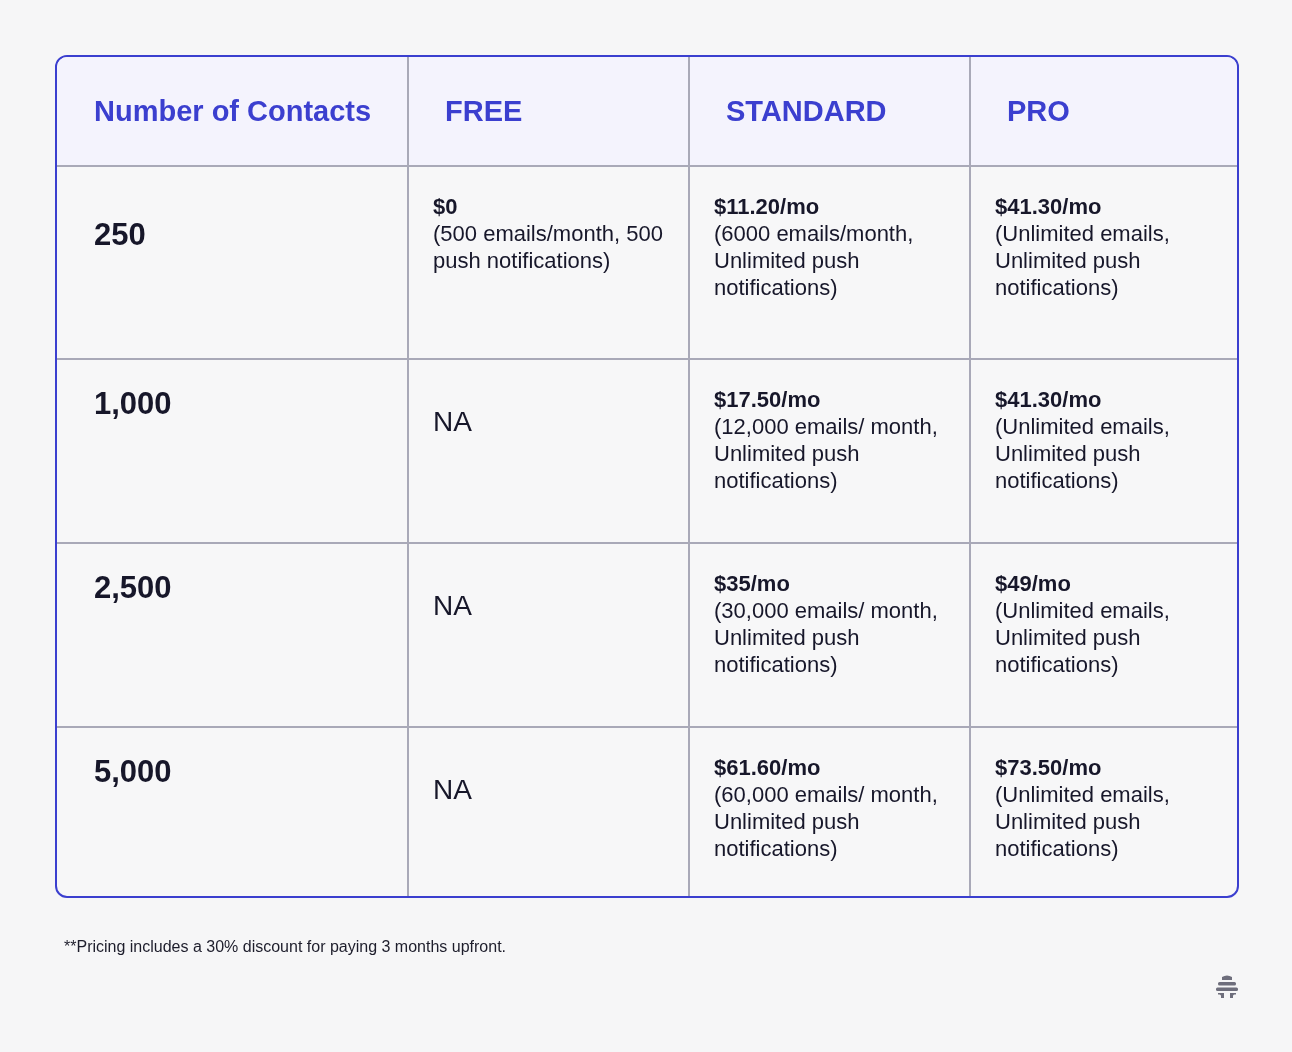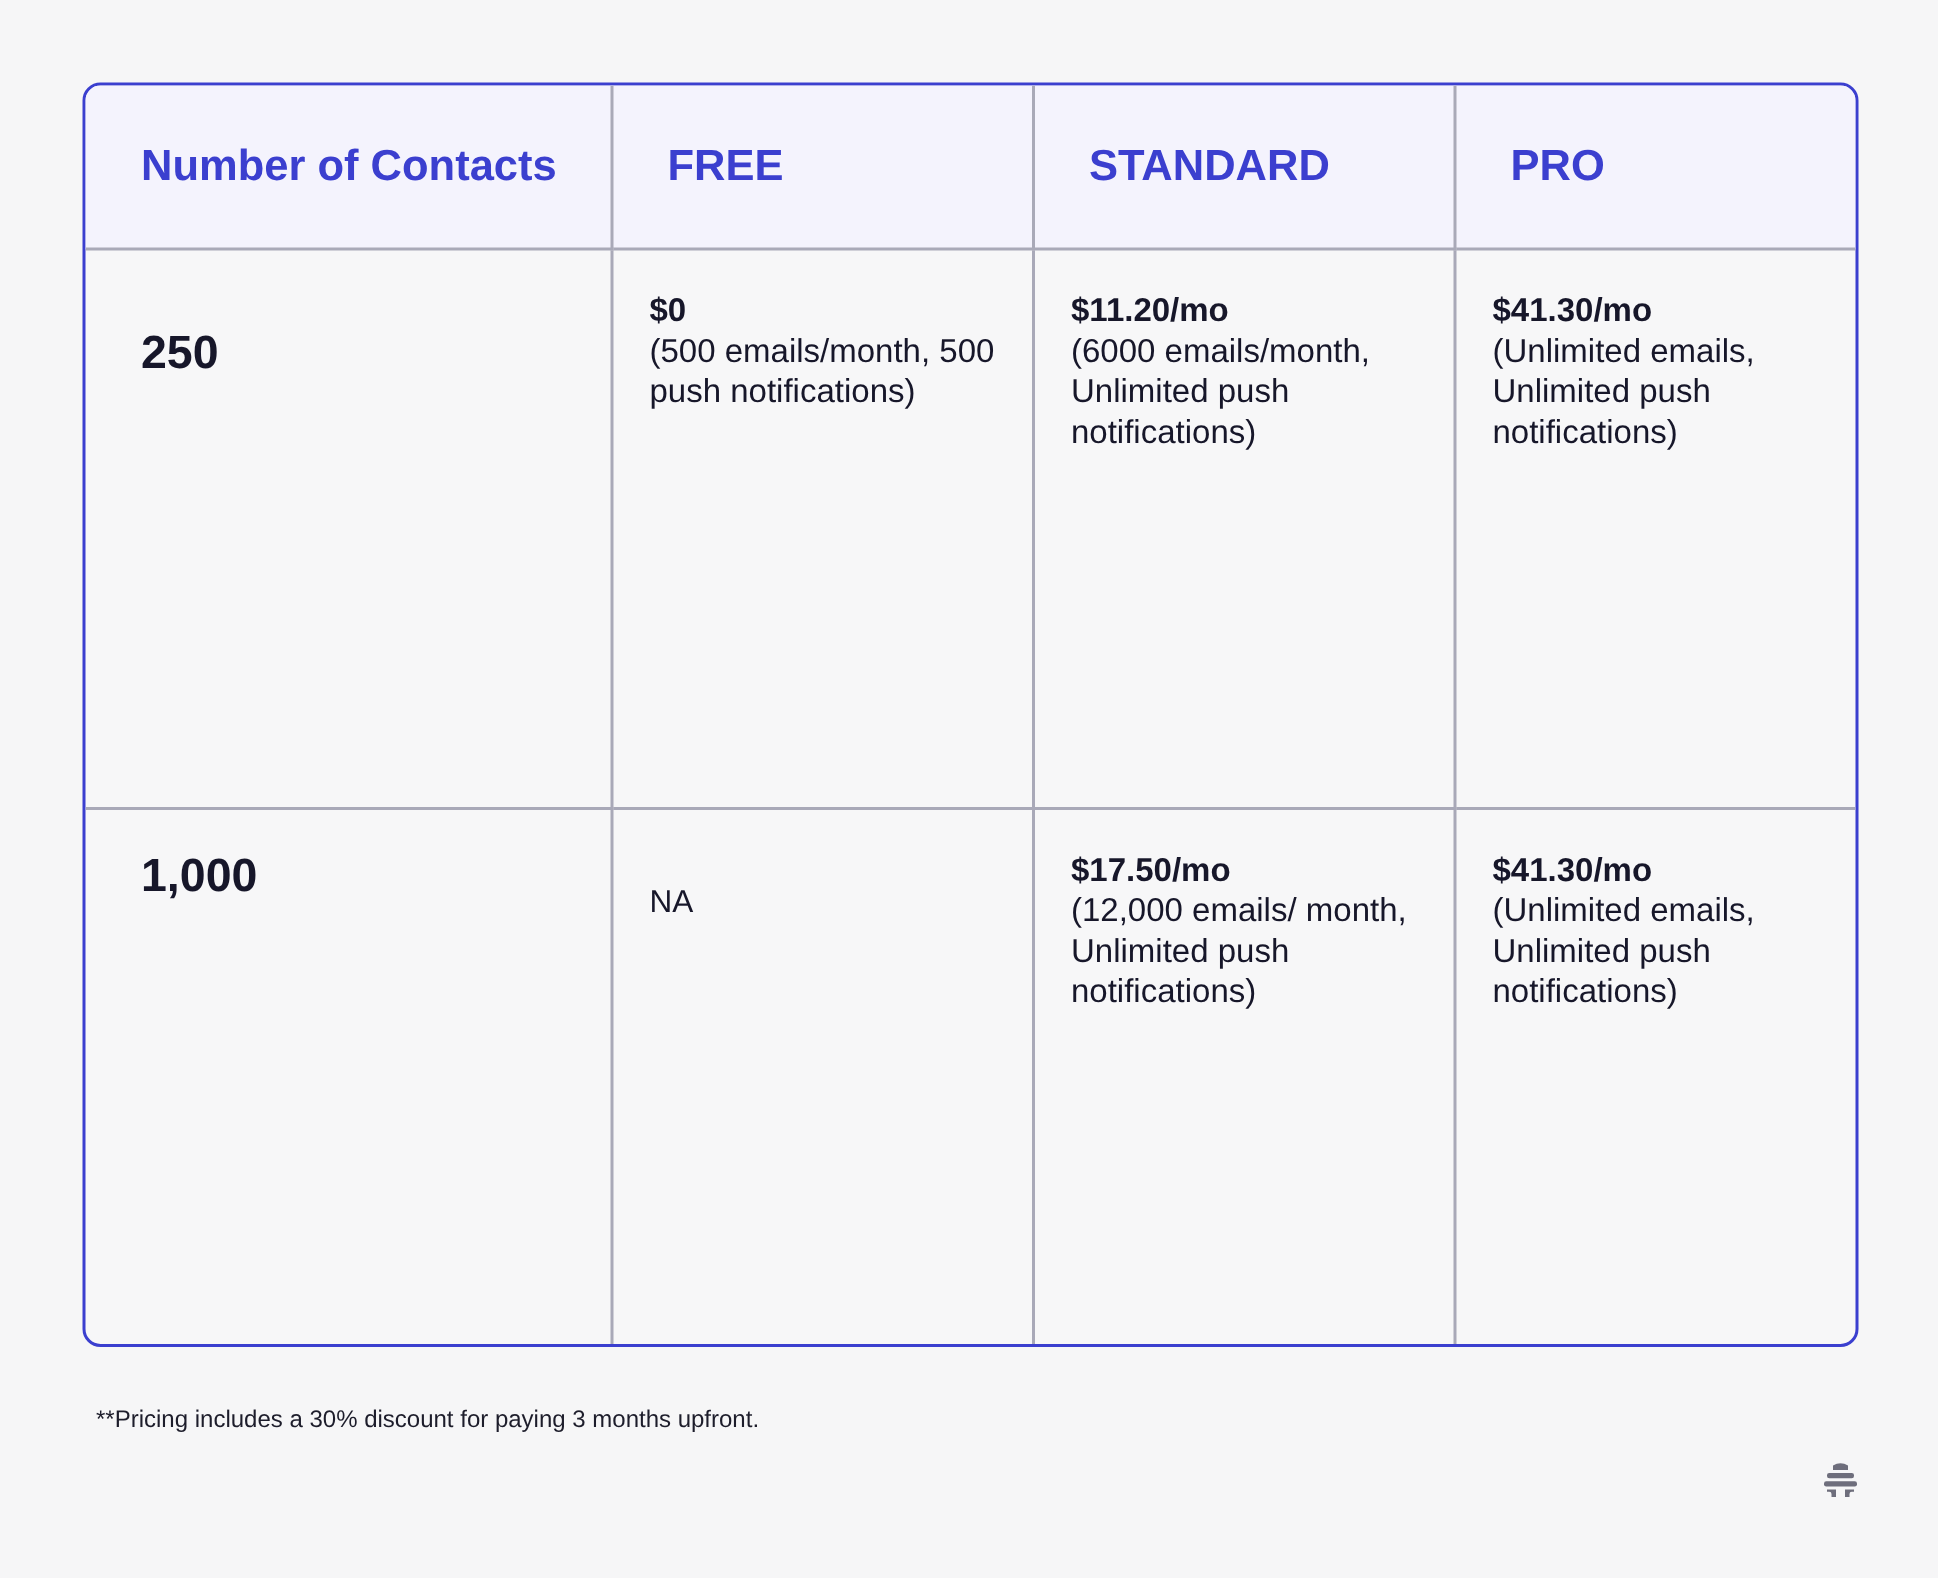--- a/index.html
+++ b/index.html
@@ -23,21 +23,21 @@
     color:#3b3fcf; font-size:29px; font-weight:bold; vertical-align:middle; padding:0 0 0 36px;
   }
   th.first { padding-left:37px; }
   tbody tr.r0 { height:160px; }
   tbody tr.r1, tbody tr.r2 { height:153px; }
   tbody tr.r3 { height:140px; }
   tbody tr.r4 { height:150px; }
   td { padding:26px 0 0 24px; font-size:22px; line-height:27px; }
   td.contacts { padding:30px 0 3px 37px; font-size:31px; font-weight:bold; }
   tbody tr.r0 td.contacts { padding-top:54px; }
-  td.na { padding-top:48px; font-size:21px; }
+  td.na { padding-top:48px; font-size:28px; }
   .price { font-weight:bold; display:block; }
   .desc { display:block; }
   .footnote {
     position:absolute; left:64px; top:938px; font-size:16px; color:#1d1d2b;
   }
   .logo { position:absolute; left:1214px; top:975px; width:26px; height:24px; }
 </style>
 </head>
 <body>
 
@@ -78,20 +78,44 @@
         <td class="na">NA</td>
         <td>
           <span class="price">$17.50/mo</span>
           <span class="desc">(12,000 emails/ month, Unlimited push notifications)</span>
         </td>
         <td>
           <span class="price">$41.30/mo</span>
           <span class="desc">(Unlimited emails, Unlimited push notifications)</span>
         </td>
       </tr>
+      <tr class="r2">
+        <td class="contacts">2,500</td>
+        <td class="na">NA</td>
+        <td>
+          <span class="price">$35/mo</span>
+          <span class="desc">(30,000 emails/ month, Unlimited push notifications)</span>
+        </td>
+        <td>
+          <span class="price">$49/mo</span>
+          <span class="desc">(Unlimited emails, Unlimited push notifications)</span>
+        </td>
+      </tr>
+      <tr class="r3">
+        <td class="contacts">5,000</td>
+        <td class="na">NA</td>
+        <td>
+          <span class="price">$61.60/mo</span>
+          <span class="desc">(60,000 emails/ month, Unlimited push notifications)</span>
+        </td>
+        <td>
+          <span class="price">$73.50/mo</span>
+          <span class="desc">(Unlimited emails, Unlimited push notifications)</span>
+        </td>
+      </tr>
     </tbody>
   </table>
 </div>
 
 <div class="footnote">**Pricing includes a 30% discount for paying 3 months upfront.</div>
 
 <svg class="logo" viewBox="0 0 26 24">
   <path d="M8 2 Q13 -1 18 2 L18 5 L8 5 Z" fill="#6e6e7c"></path>
   <rect x="4" y="7" width="18" height="3.5" rx="1.5" fill="#6e6e7c"></rect>
   <rect x="2" y="12.5" width="22" height="3.5" rx="1.5" fill="#6e6e7c"></rect>

